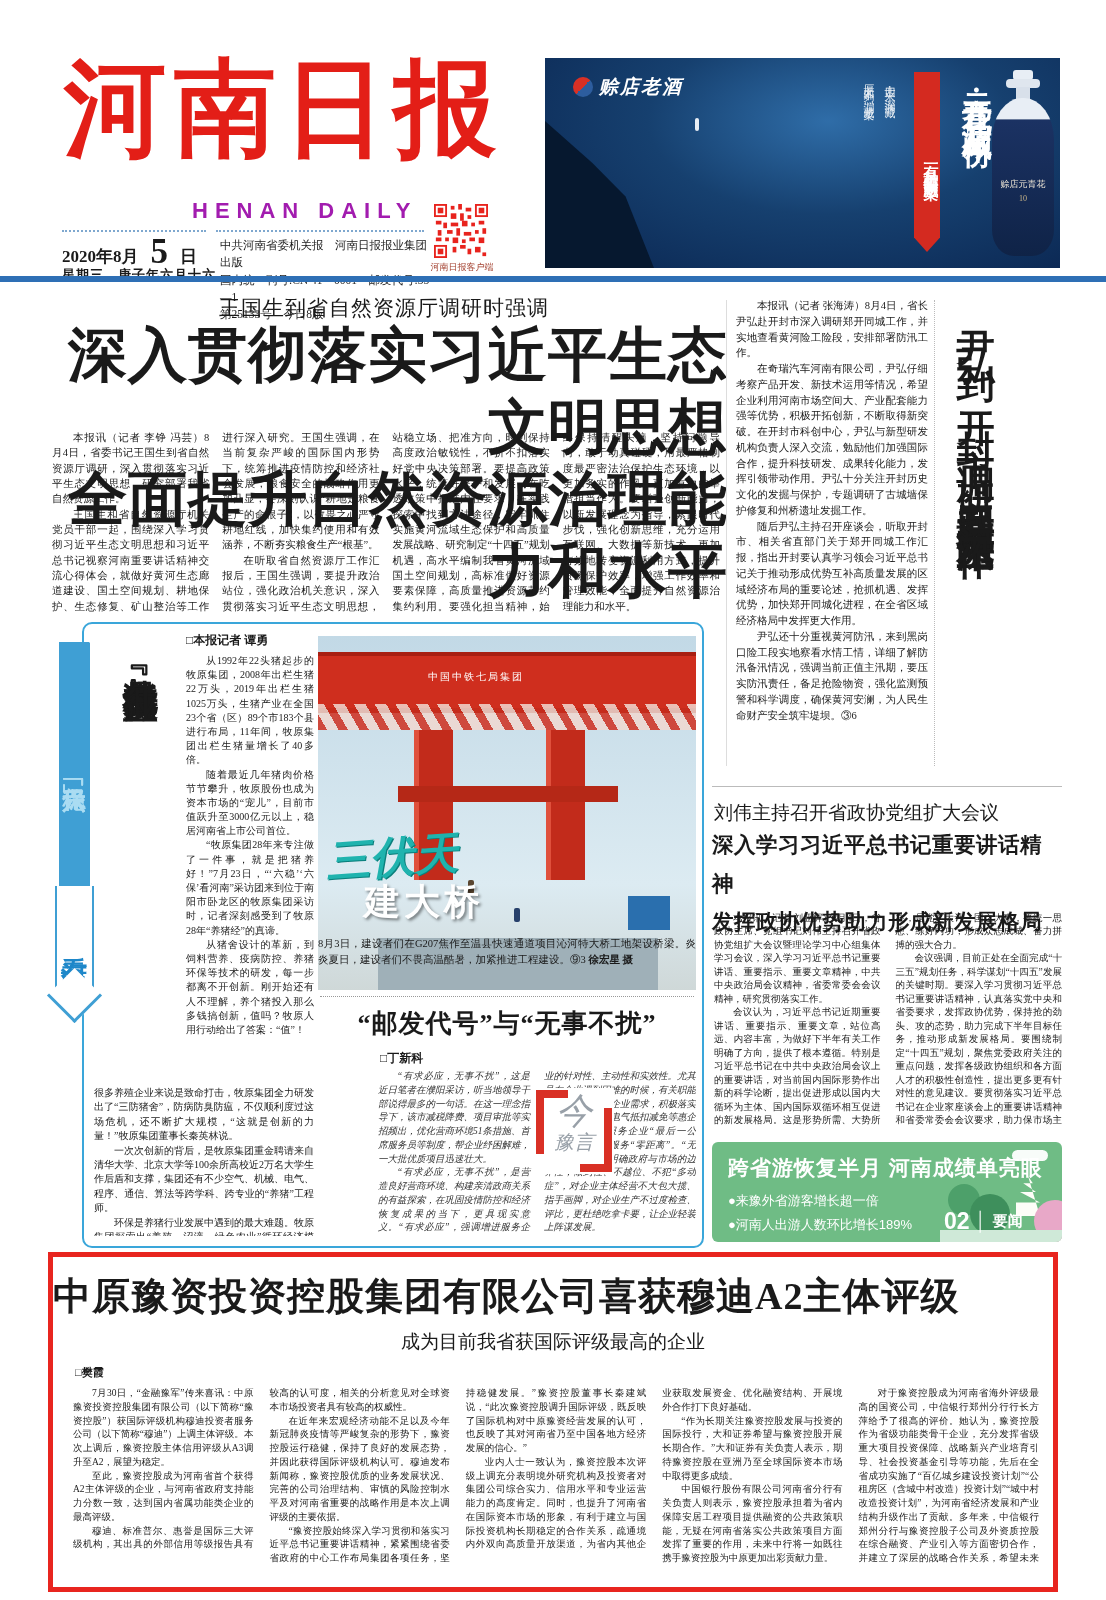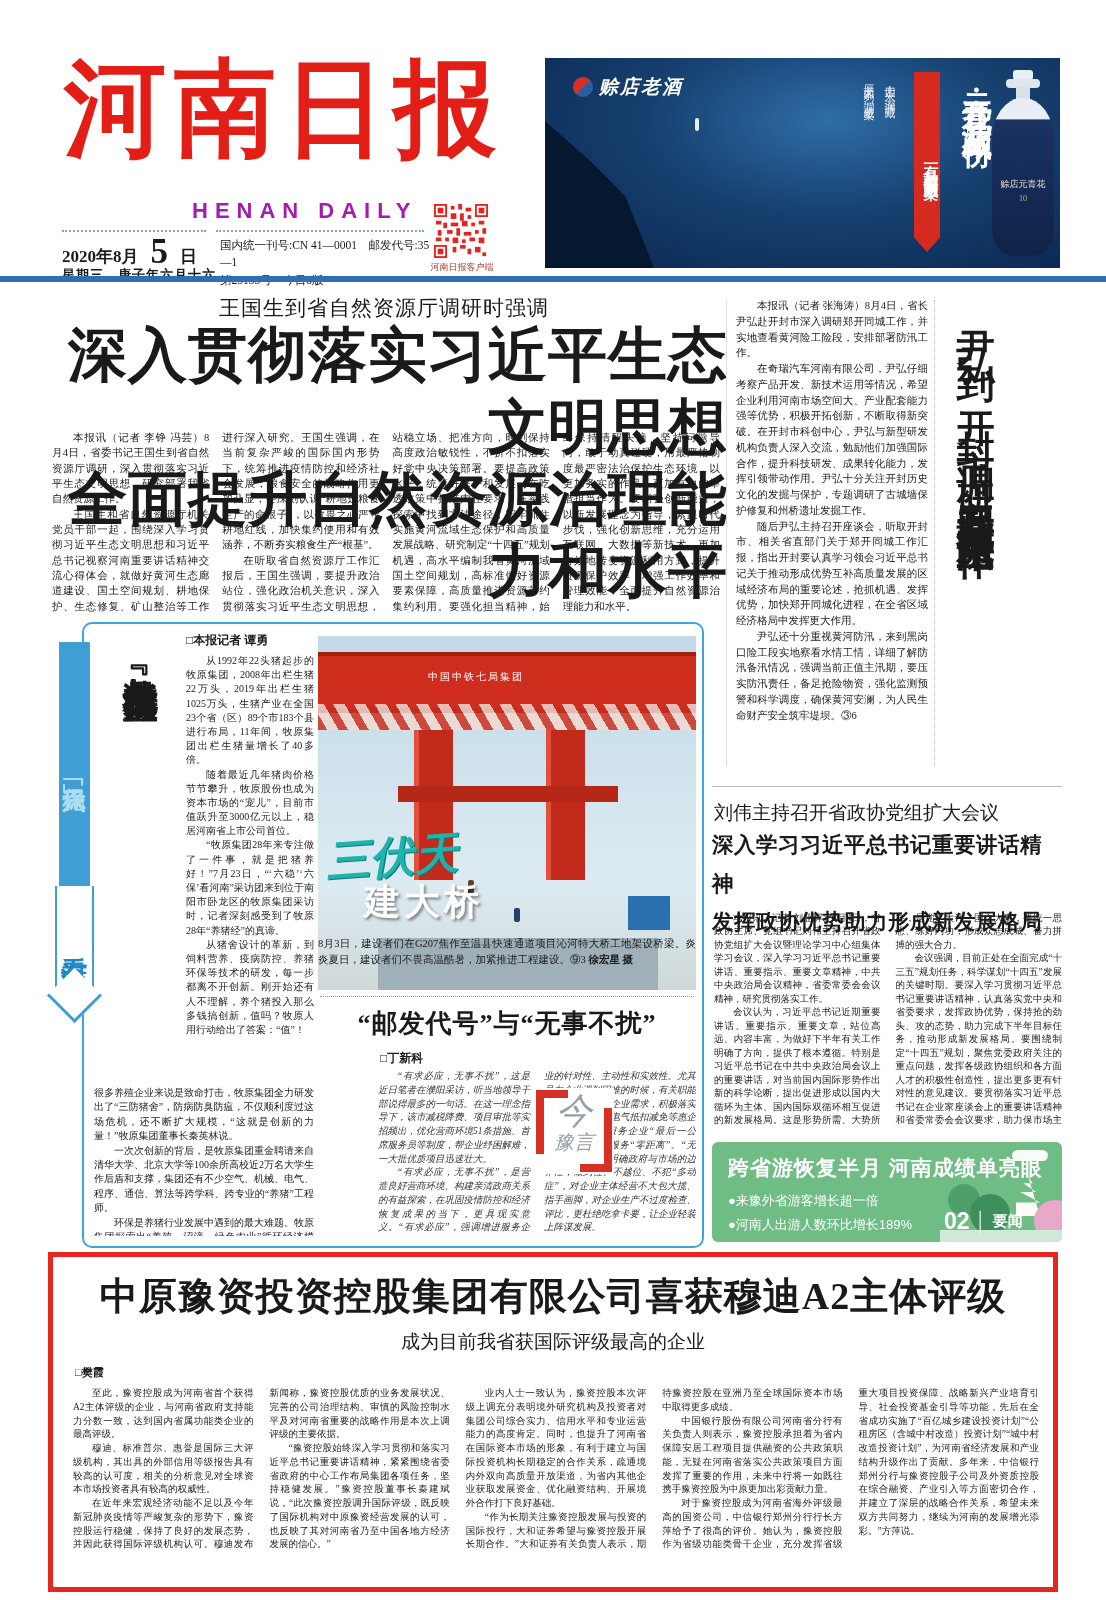--- a/index.html
+++ b/index.html
@@ -137,21 +137,21 @@
   .badge{left:534px;top:1088px;width:80px;height:86px;background:#fff;z-index:2;text-align:center;}
   .badge::before{content:"";position:absolute;left:2px;top:2px;width:24px;height:56px;
                  border-left:8px solid #d93025;border-top:8px solid #d93025;}
   .badge::after{content:"";position:absolute;right:2px;bottom:2px;width:24px;height:56px;
                 border-right:8px solid #d93025;border-bottom:8px solid #d93025;}
   .badge-c1{font-size:36px;color:#98a0a8;font-style:italic;line-height:1.1;margin-top:4px;}
   .badge-c2{font-size:20px;color:#98a0a8;font-style:italic;line-height:1;}
 
   
   .btm{left:48px;top:1252px;width:1010px;height:340px;border:5px solid #e8251f;box-sizing:border-box;}
-  .btm-h{position:absolute;left:0;top:14px;width:100%;text-align:center;font-size:38px;font-weight:900;letter-spacing:1px;}
+  .btm-h{position:absolute;left:0;top:14px;width:100%;text-align:left;font-size:38px;font-weight:900;letter-spacing:1px;}
   .btm-sub{position:absolute;left:0;top:72px;width:100%;text-align:center;font-size:19px;}
   .btm-byline{position:absolute;left:22px;top:108px;font-size:11px;font-weight:bold;}
   .btm-body{position:absolute;left:20px;top:130px;width:966px;height:190px;column-count:5;column-gap:16px;
             font-size:9.5px;line-height:1.45;overflow:hidden;}
 </style>
 </head>
 <body>
 
 <div id="page">
 
@@ -159,20 +159,21 @@
   <div class="abs brand-en">HENAN DAILY</div>
   <div class="abs dotted-l"></div>
   <div class="abs dotted-r"></div>
   <div class="abs date1">
     <span>2020年8月</span>
     <span class="date-big">5</span>
     <span>日</span>
   </div>
   <div class="abs date2">星期三　庚子年六月十六</div>
   <div class="abs pub">
+    <div>中共河南省委机关报　河南日报报业集团出版</div>
     <div>国内统一刊号:CN 41—0001　邮发代号:35—1</div>
     <div>第25133号　今日8版</div>
   </div>
   <svg class="abs qr" viewBox="0 0 29 29">
     <rect x="0" y="0" width="29" height="29" fill="#fff"></rect>
     <g fill="#e8231d">
       <rect x="0" y="0" width="7" height="7"></rect>
         <rect x="22" y="0" width="7" height="7"></rect>
         <rect x="0" y="22" width="7" height="7"></rect>
       <rect x="9" y="1" width="2" height="2"></rect>
@@ -349,20 +350,21 @@
   <div class="abs badge">
     <div class="badge-c1">今</div>
     <div class="badge-c2">豫言</div>
   </div>
 
   <div class="abs btm">
     <div class="btm-h">中原豫资投资控股集团有限公司喜获穆迪A2主体评级</div>
     <div class="btm-sub">成为目前我省获国际评级最高的企业</div>
     <div class="btm-byline">□樊霞</div>
     <div class="btm-body jbody">
+      <p>7月30日，“金融豫军”传来喜讯：中原豫资投资控股集团有限公司（以下简称“豫资控股”）获国际评级机构穆迪投资者服务公司（以下简称“穆迪”）上调主体评级。本次上调后，豫资控股主体信用评级从A3调升至A2，展望为稳定。</p>
       <p>至此，豫资控股成为河南省首个获得A2主体评级的企业，与河南省政府支持能力分数一致，达到国内省属功能类企业的最高评级。</p>
       <p>穆迪、标准普尔、惠誉是国际三大评级机构，其出具的外部信用等级报告具有较高的认可度，相关的分析意见对全球资本市场投资者具有较高的权威性。</p>
       <p>在近年来宏观经济动能不足以及今年新冠肺炎疫情等严峻复杂的形势下，豫资控股运行稳健，保持了良好的发展态势，并因此获得国际评级机构认可。穆迪发布新闻称，豫资控股优质的业务发展状况、完善的公司治理结构、审慎的风险控制水平及对河南省重要的战略作用是本次上调评级的主要依据。</p>
       <p>“豫资控股始终深入学习贯彻和落实习近平总书记重要讲话精神，紧紧围绕省委省政府的中心工作布局集团各项任务，坚持稳健发展。”豫资控股董事长秦建斌说，“此次豫资控股调升国际评级，既反映了国际机构对中原豫资经营发展的认可，也反映了其对河南省乃至中国各地方经济发展的信心。”</p>
       <p>业内人士一致认为，豫资控股本次评级上调充分表明境外研究机构及投资者对集团公司综合实力、信用水平和专业运营能力的高度肯定。同时，也提升了河南省在国际资本市场的形象，有利于建立与国际投资机构长期稳定的合作关系，疏通境内外双向高质量开放渠道，为省内其他企业获取发展资金、优化融资结构、开展境外合作打下良好基础。</p>
       <p>“作为长期关注豫资控股发展与投资的国际投行，大和证券希望与豫资控股开展长期合作。”大和证券有关负责人表示，期待豫资控股在亚洲乃至全球国际资本市场中取得更多成绩。</p>
       <p>中国银行股份有限公司河南省分行有关负责人则表示，豫资控股承担着为省内保障安居工程项目提供融资的公共政策职能，无疑在河南省落实公共政策项目方面发挥了重要的作用，未来中行将一如既往携手豫资控股为中原更加出彩贡献力量。</p>
       <p>对于豫资控股成为河南省海外评级最高的国资公司，中信银行郑州分行行长方萍给予了很高的评价。她认为，豫资控股作为省级功能类骨干企业，充分发挥省级重大项目投资保障、战略新兴产业培育引导、社会投资基金引导等功能，先后在全省成功实施了“百亿城乡建设投资计划”“公租房区（含城中村改造）投资计划”“城中村改造投资计划”，为河南省经济发展和产业结构升级作出了贡献。多年来，中信银行郑州分行与豫资控股子公司及外资质控股在综合融资、产业引入等方面密切合作，并建立了深层的战略合作关系，希望未来双方共同努力，继续为河南的发展增光添彩。”方萍说。</p>
 
     </div>

